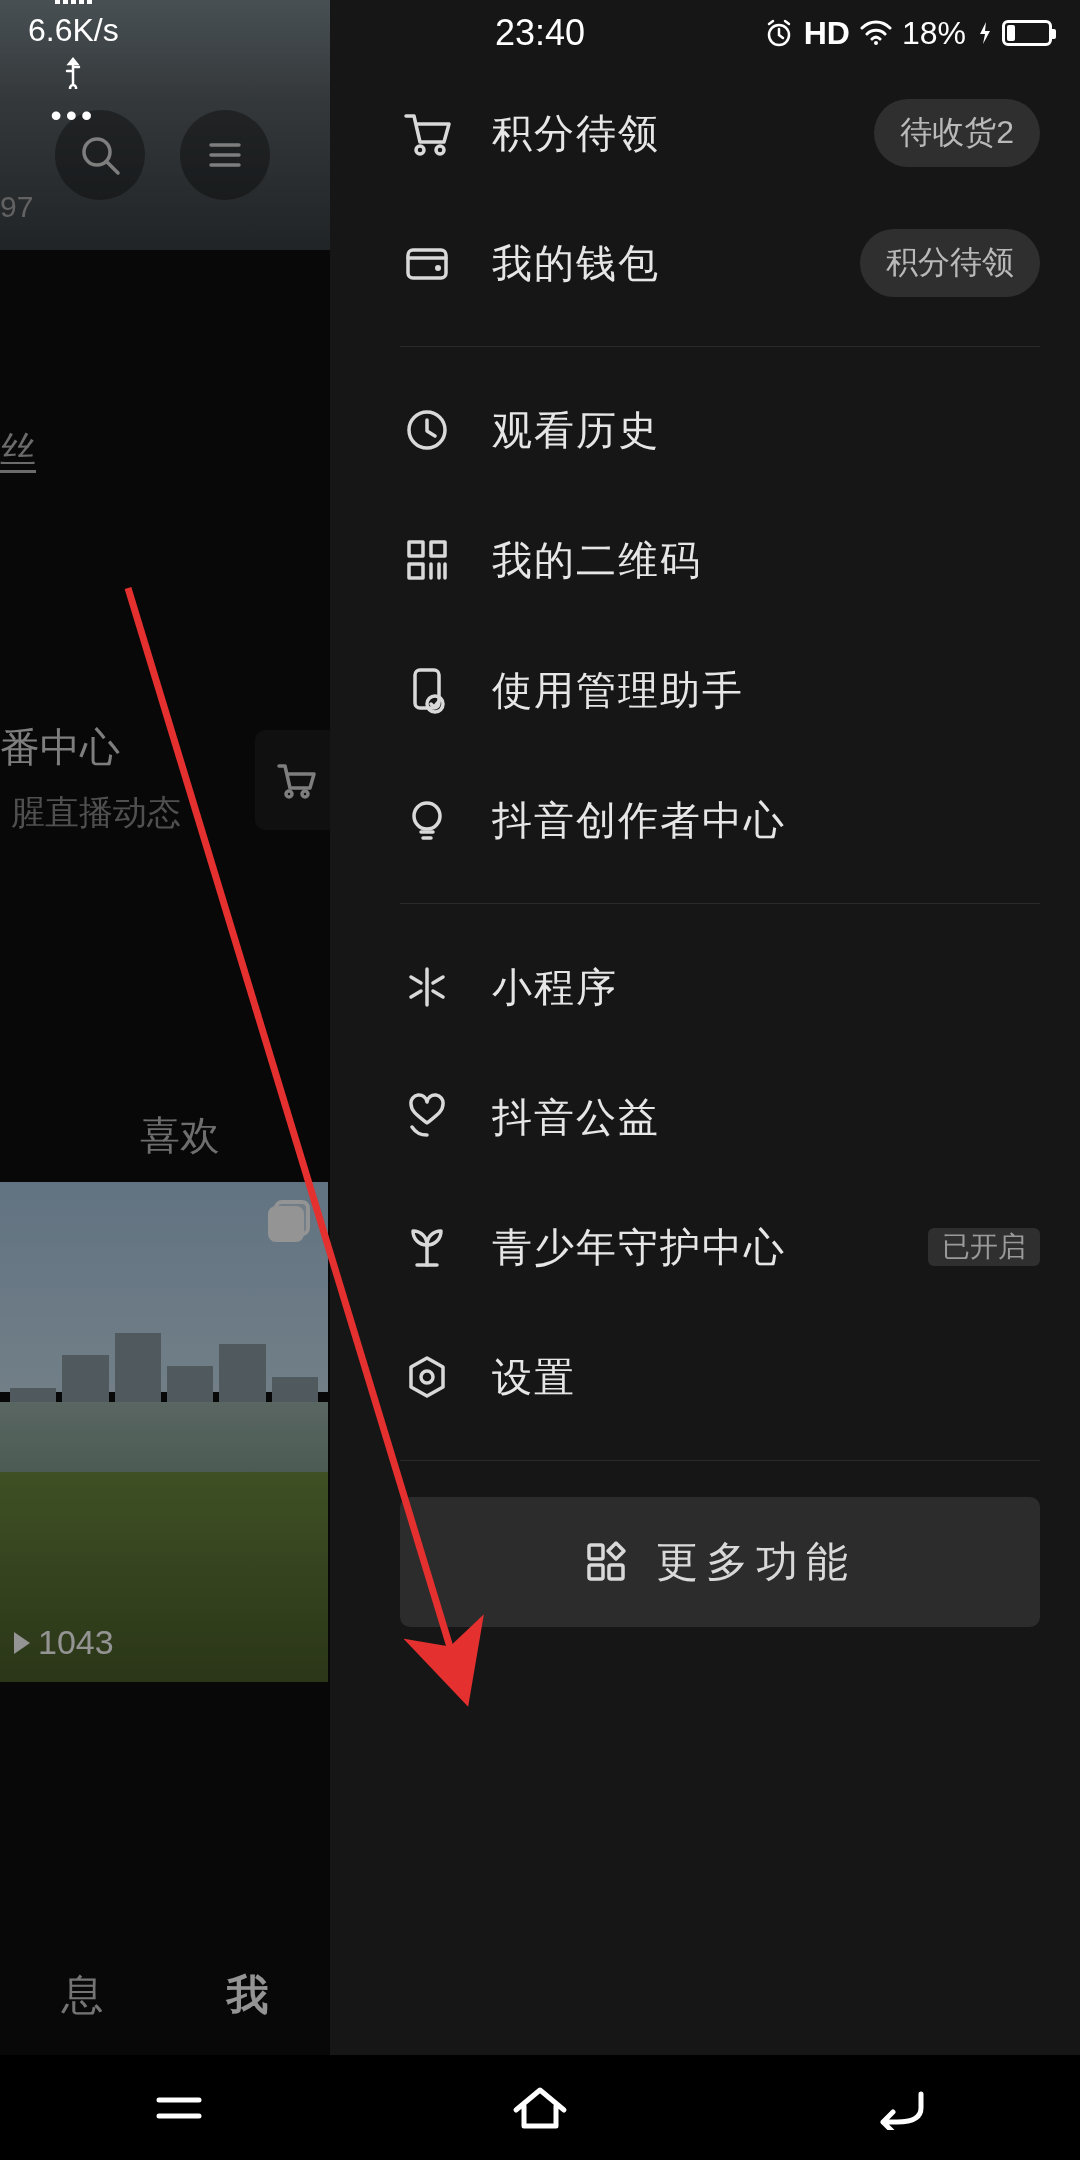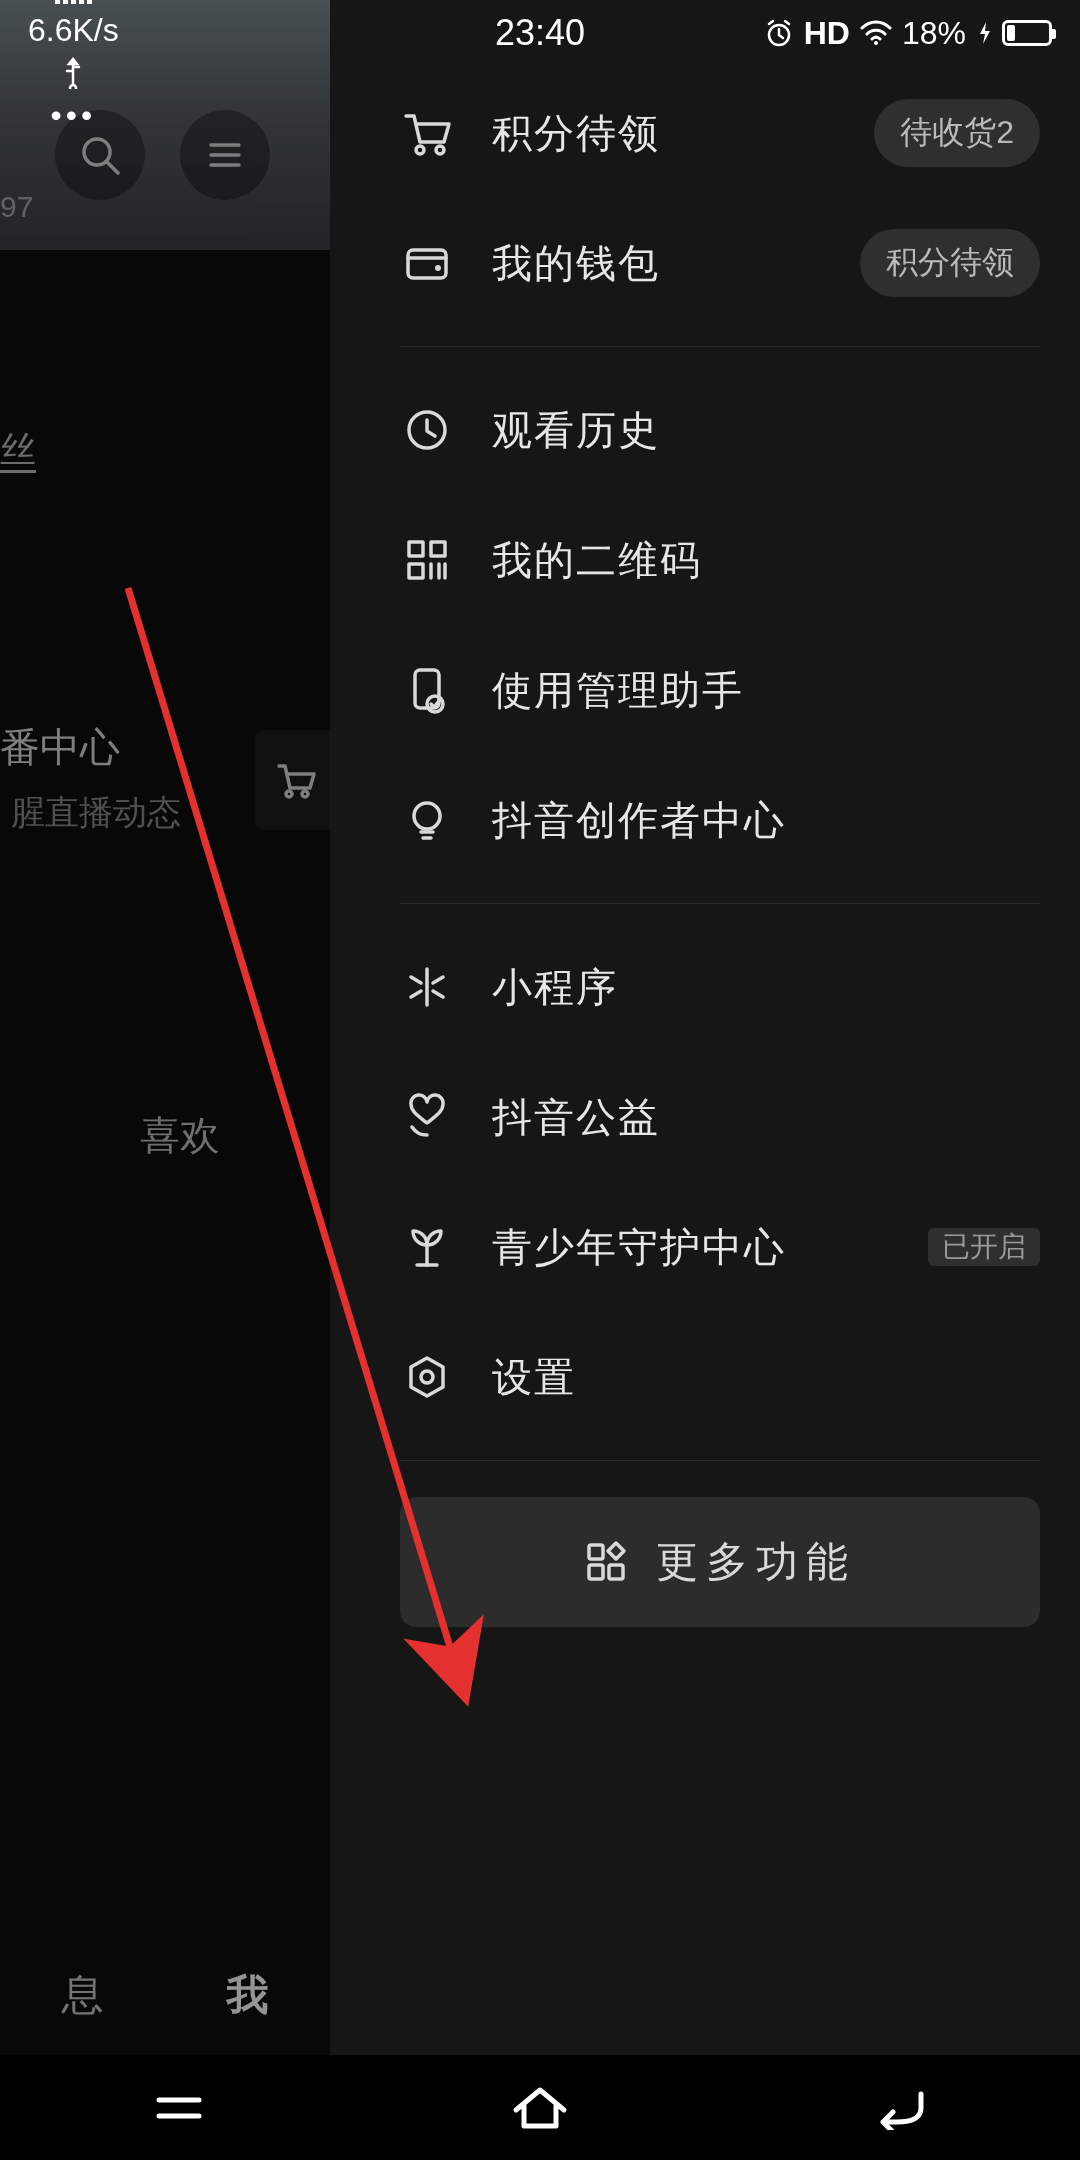--- a/index.html
+++ b/index.html
@@ -58,21 +58,21 @@
 
   
   .drawer { position:absolute; top:0; right:0; bottom:105px; left:330px; background:#161616; padding-top:68px; }
   .drawer-inner { position:absolute; top:68px; left:70px; right:40px; bottom:0; }
   .menu-item { display:flex; align-items:center; height:130px; position:relative; }
   .menu-item .icon-slot { width:54px; height:54px; display:flex; align-items:center; justify-content:center; flex-shrink:0; }
   .menu-item .label { font-size:40px; color:#e6e6e6; margin-left:38px; flex:1; letter-spacing:2px; }
   .menu-item .badge { background:#2f2f2f; color:#b9b9b9; font-size:32px; padding:12px 26px; border-radius:34px; }
   .menu-item .tag { background:#2f2f2f; color:#9a9a9a; font-size:28px; padding:0 14px; border-radius:6px; margin-left:28px; }
   .divider { height:1px; background:#2a2a2a; margin:18px 0 18px 0; }
-  .more-btn { margin-top:36px; height:130px; background:#2c2c2c; border-radius:16px; display:flex; align-items:center; justify-content:center; gap:28px; font-size:42px; color:#d9d9d9; letter-spacing:8px; }
+  .more-btn { margin-top:36px; height:130px; background:#2c2c2c; border-radius:10px; display:flex; align-items:center; justify-content:center; gap:28px; font-size:42px; color:#d9d9d9; letter-spacing:8px; }
 
   svg { display:block; }
   .stroke { stroke:#d9d9d9; stroke-width:3.5; fill:none; stroke-linecap:round; stroke-linejoin:round; }
 
   
   .sys-nav { position:absolute; bottom:0; left:0; right:0; height:105px; background:#000; display:flex; align-items:center; justify-content:space-around; }
 
   
   .arrow-svg { position:absolute; top:0; left:0; width:1080px; height:2160px; pointer-events:none; z-index:90; }
 </style>
@@ -101,20 +101,38 @@
     <div class="bg-center-label">番中心</div>
     <div class="bg-center-sub">腥直播动态</div>
     <div class="bg-cart-box">
       <svg width="44" height="44" viewBox="0 0 44 44">
           <circle class="stroke" cx="16" cy="36" r="3"></circle>
           <circle class="stroke" cx="32" cy="36" r="3"></circle>
           <path class="stroke" d="M6 8h6l5 22h20l4-14H14"></path>
         </svg>
     </div>
     <div class="bg-tab-like">喜欢</div>
+    <div class="bg-thumb">
+      <div class="sky"></div>
+      <div class="buildings">
+          <div style="height:40%"></div>
+          <div style="height:70%"></div>
+          <div style="height:90%"></div>
+          <div style="height:60%"></div>
+          <div style="height:80%"></div>
+          <div style="height:50%"></div>
+        </div>
+      <div class="water"></div>
+      <div class="grass"></div>
+      <div class="multi-icon"></div>
+      <div class="play-count">
+        <div class="play-tri"></div>
+        <span>1043</span>
+      </div>
+    </div>
     <div class="bg-bottom-tab">
       <span>息</span>
       <span class="me">我</span>
     </div>
   </div>
   <div class="dim"></div>
 
   <div class="drawer">
     <div class="drawer-inner">
 

